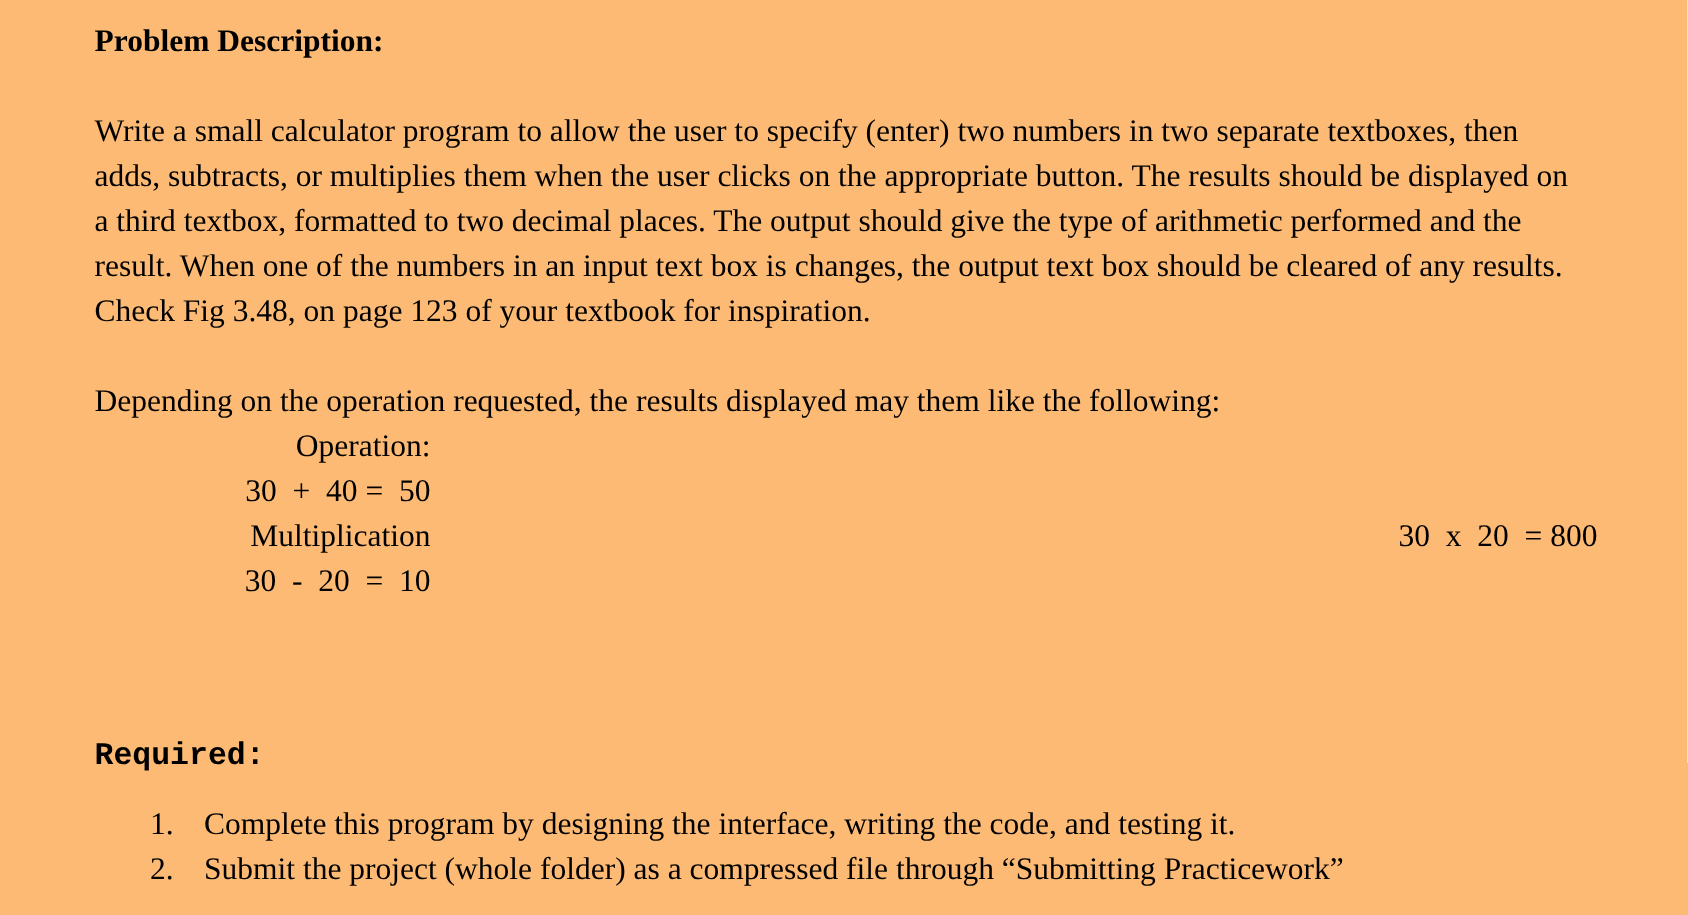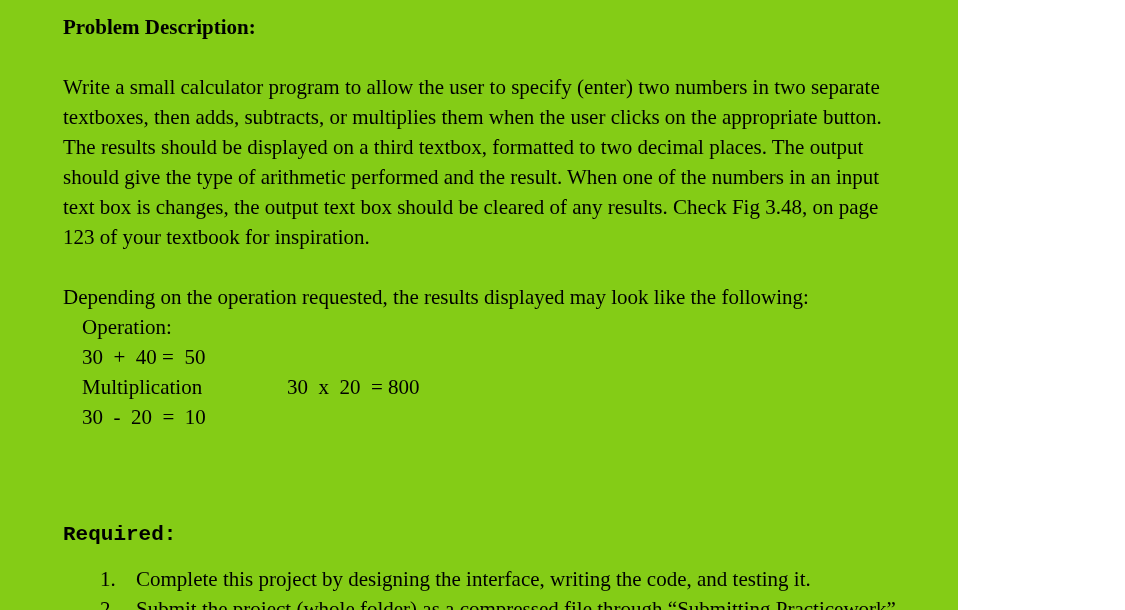--- a/index.html
+++ b/index.html
@@ -2,24 +2,24 @@
 <html><head>
 <meta charset="utf-8">
 <style>
   html, body {
     margin: 0;
     padding: 0;
     background: #ffffff;
   }
   .page {
     position: relative;
-    width: 958px;
+    width: 1125px;
     height: 610px;
     overflow: hidden;
-    background: #84cc16;
+    background: #fdba74;
     color: #000000;
     font-family: "Liberation Serif", serif;
     font-size: 21px;
     line-height: 30px;
     box-sizing: border-box;
     padding: 12px 60px 0 63px;
   }
   .heading {
     font-weight: bold;
     margin: 0;
@@ -31,20 +31,21 @@
   .table-intro {
     margin: 30px 0 0 0;
     max-width: 990px;
   }
   .op-table {
     margin: 0 0 0 19px;
   }
   .op-row {
     display: grid;
     grid-template-columns: 205px auto;
+    text-align: right;
   }
   .op-cell {
     white-space: pre;
   }
   .required-heading {
     font-weight: bold;
     margin: 88px 0 0 0;
     font-family: Liberation Mono, monospace;
   }
   .req-list {
@@ -64,21 +65,21 @@
 </style>
 </head>
 <body>
 
 <div class="page">
 
   <div class="heading">Problem Description:</div>
 
   <div class="para">Write a small calculator program to allow the user to specify (enter) two numbers in two separate textboxes, then adds, subtracts, or multiplies them when the user clicks on the appropriate button. The results should be displayed on a third textbox, formatted to two decimal places. The output should give the type of arithmetic performed and the result. When one of the numbers in an input text box is changes, the output text box should be cleared of any results. Check Fig 3.48, on page 123 of your textbook for inspiration.</div>
 
-  <div class="table-intro">Depending on the operation requested, the results displayed may look like the following:</div>
+  <div class="table-intro">Depending on the operation requested, the results displayed may them like the following:</div>
 
   <div class="op-table">
     <div class="op-row">
       <div class="op-cell">Operation:</div>
     </div>
     <div class="op-row">
       <div class="op-cell">30  +  40 =  50</div>
     </div>
     <div class="op-row">
       <div class="op-cell">Multiplication</div>
@@ -87,21 +88,21 @@
     <div class="op-row">
       <div class="op-cell">30  -  20  =  10</div>
     </div>
   </div>
 
   <div class="required-heading">Required:</div>
 
   <div class="req-list">
     <div class="req-item">
       <span class="req-num">1.</span>
-      <span class="req-text">Complete this project by designing the interface, writing the code, and testing it.</span>
+      <span class="req-text">Complete this program by designing the interface, writing the code, and testing it.</span>
     </div>
     <div class="req-item">
       <span class="req-num">2.</span>
       <span class="req-text">Submit the project (whole folder) as a compressed file through “Submitting Practicework”</span>
     </div>
   </div>
 
 </div>
 
 </body></html>

